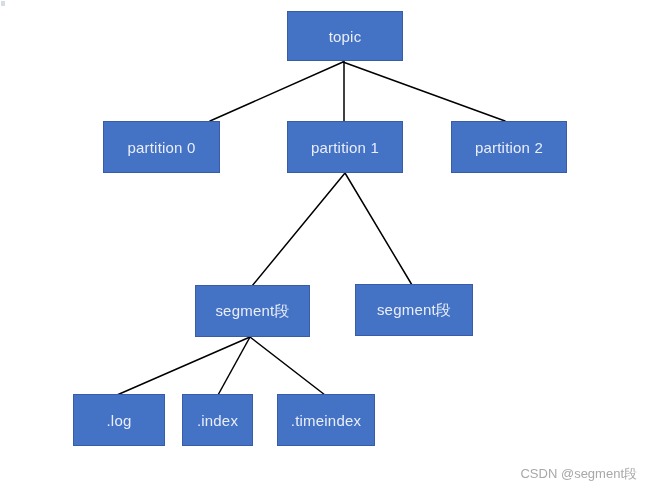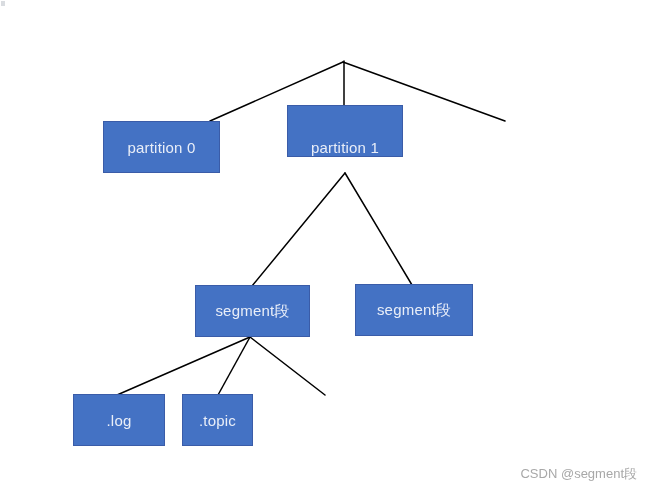--- a/index.html
+++ b/index.html
@@ -36,21 +36,21 @@
     justify-content: center;
     background: var(--color-node-fill, #4472c4);
     border: 1.6px solid var(--color-node-border, #3a5ca8);
     color: var(--color-node-text, #e9eef8);
     font-size: 15px;
     letter-spacing: 0.2px;
     text-align: center;
   }
   .n-topic     { left: 287px; top: 11px;  width: 116px; height: 50px; }
   .n-p0        { left: 103px; top: 121px; width: 117px; height: 52px; }
-  .n-p1        { left: 287px; top: 105px; width: 116px; height: 52px; align-items: flex-end; }
+  .n-p1        { left: 287px; top: 121px; width: 116px; height: 52px; }
   .n-p2        { left: 451px; top: 121px; width: 116px; height: 52px; }
   .n-segl      { left: 195px; top: 285px; width: 115px; height: 52px; }
   .n-segr      { left: 355px; top: 284px; width: 118px; height: 52px; }
   .n-log       { left: 73px;  top: 394px; width: 92px;  height: 52px; }
   .n-index     { left: 182px; top: 394px; width: 71px;  height: 52px; }
   .n-timeindex { left: 277px; top: 394px; width: 98px;  height: 52px; }
   .watermark {
     position: absolute;
     right: 14px;
     bottom: 9px;
@@ -79,42 +79,51 @@
     <line x1="343" y1="62" x2="210" y2="121"></line>
     <line x1="344" y1="61" x2="344" y2="121"></line>
     <line x1="343" y1="62" x2="505" y2="121"></line>
     <line x1="345" y1="173" x2="252" y2="286"></line>
     <line x1="345" y1="173" x2="412" y2="285"></line>
     <line x1="250" y1="337" x2="117" y2="395"></line>
     <line x1="250" y1="337" x2="218" y2="395"></line>
     <line x1="250" y1="337" x2="325" y2="395"></line>
   </svg>
 
+  <div class="node n-topic">
+    <span>topic</span>
+  </div>
 
   <div class="node n-p0">
     <span>partition 0</span>
   </div>
 
   <div class="node n-p1">
     <span>partition 1</span>
   </div>
 
+  <div class="node n-p2">
+    <span>partition 2</span>
+  </div>
 
   <div class="node n-segl">
     <span>segment段</span>
   </div>
 
   <div class="node n-segr">
     <span>segment段</span>
   </div>
 
   <div class="node n-log">
     <span>.log</span>
   </div>
 
   <div class="node n-index">
-    <span>.topic</span>
+    <span>.index</span>
   </div>
 
+  <div class="node n-timeindex">
+    <span>.timeindex</span>
+  </div>
 
   <div class="watermark">CSDN @segment段</div>
 
 </div>
 
 </body></html>

